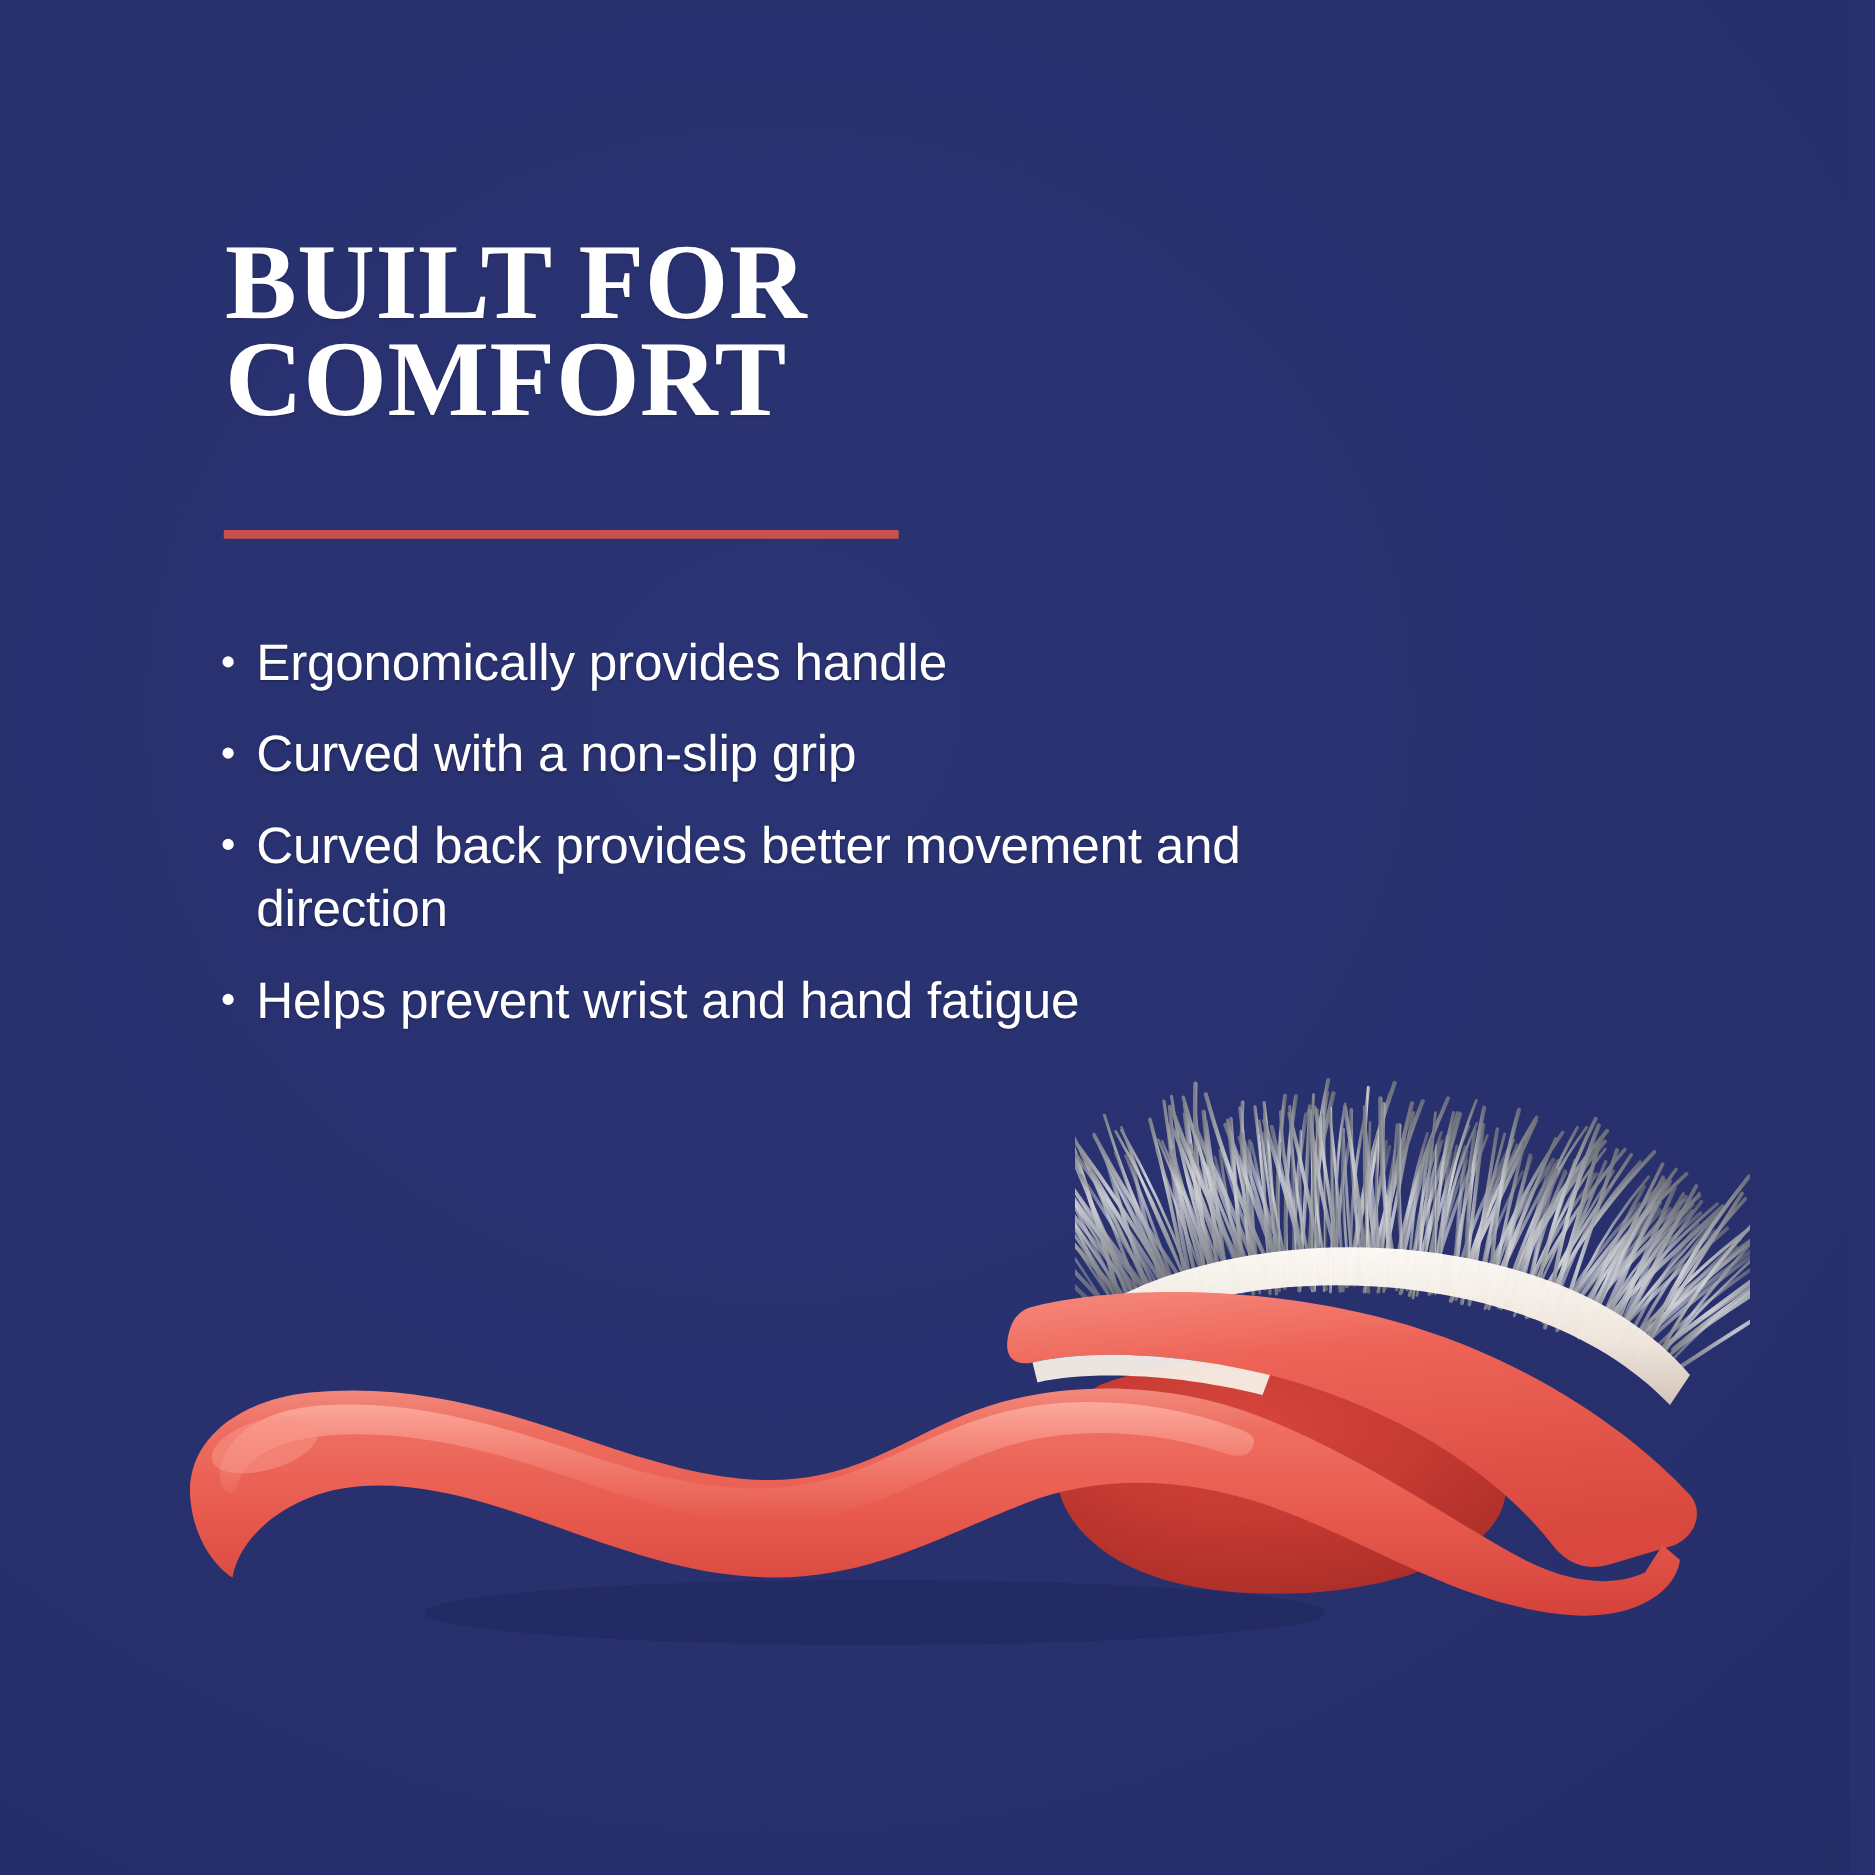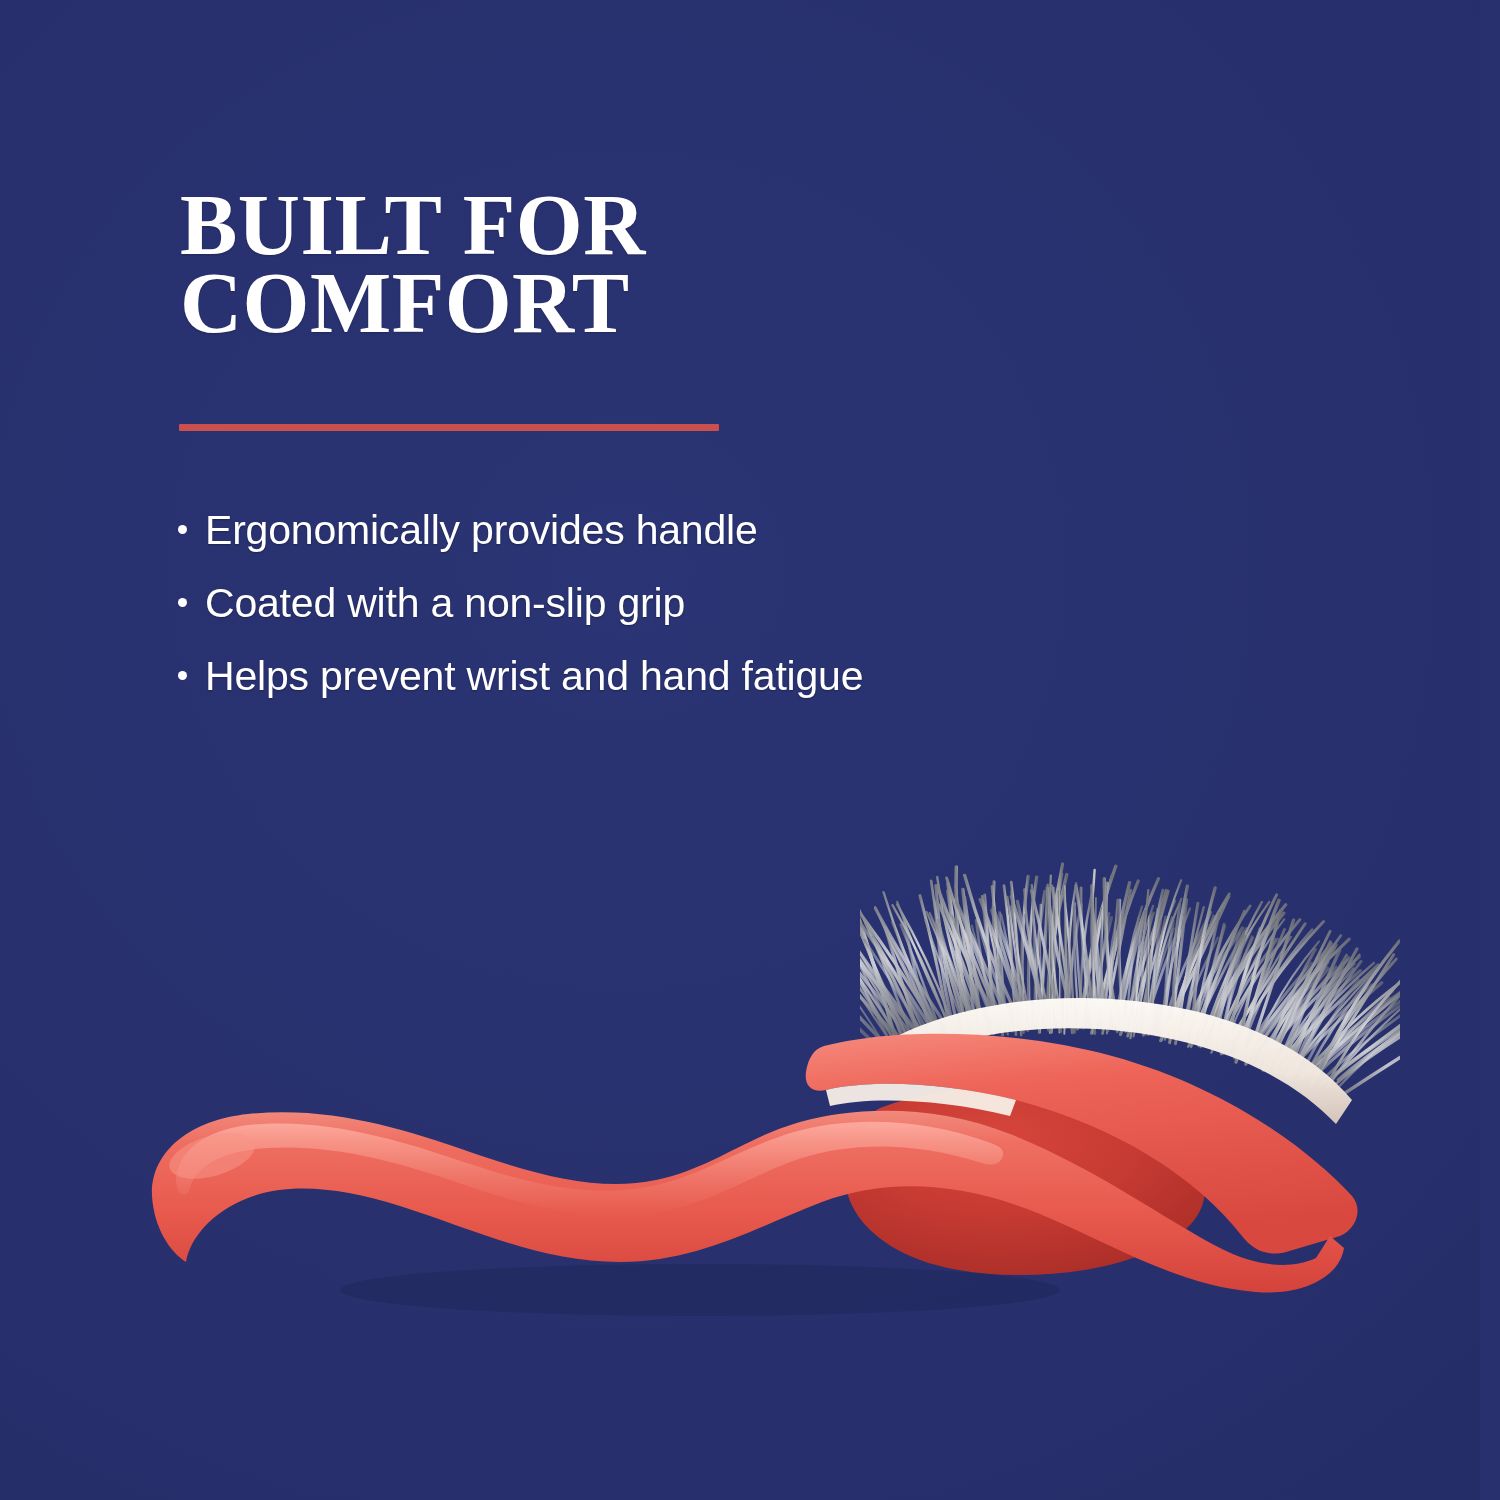--- a/index.html
+++ b/index.html
@@ -99,21 +99,25 @@
 
   <div class="rule"></div>
 
   <ul class="bullets">
     <li>
       <span class="dot"></span>
       <span class="btext">Ergonomically provides handle</span>
     </li>
     <li>
       <span class="dot"></span>
-      <span class="btext">Coated with a non-slip grip</span>
+      <span class="btext">Curved with a non-slip grip</span>
+    </li>
+    <li>
+      <span class="dot"></span>
+      <span class="btext">Curved back provides better movement and direction</span>
     </li>
     <li>
       <span class="dot"></span>
       <span class="btext">Helps prevent wrist and hand fatigue</span>
     </li>
   </ul>
 
   <svg id="product" viewBox="0 0 1500 1500">
     <defs>
 

